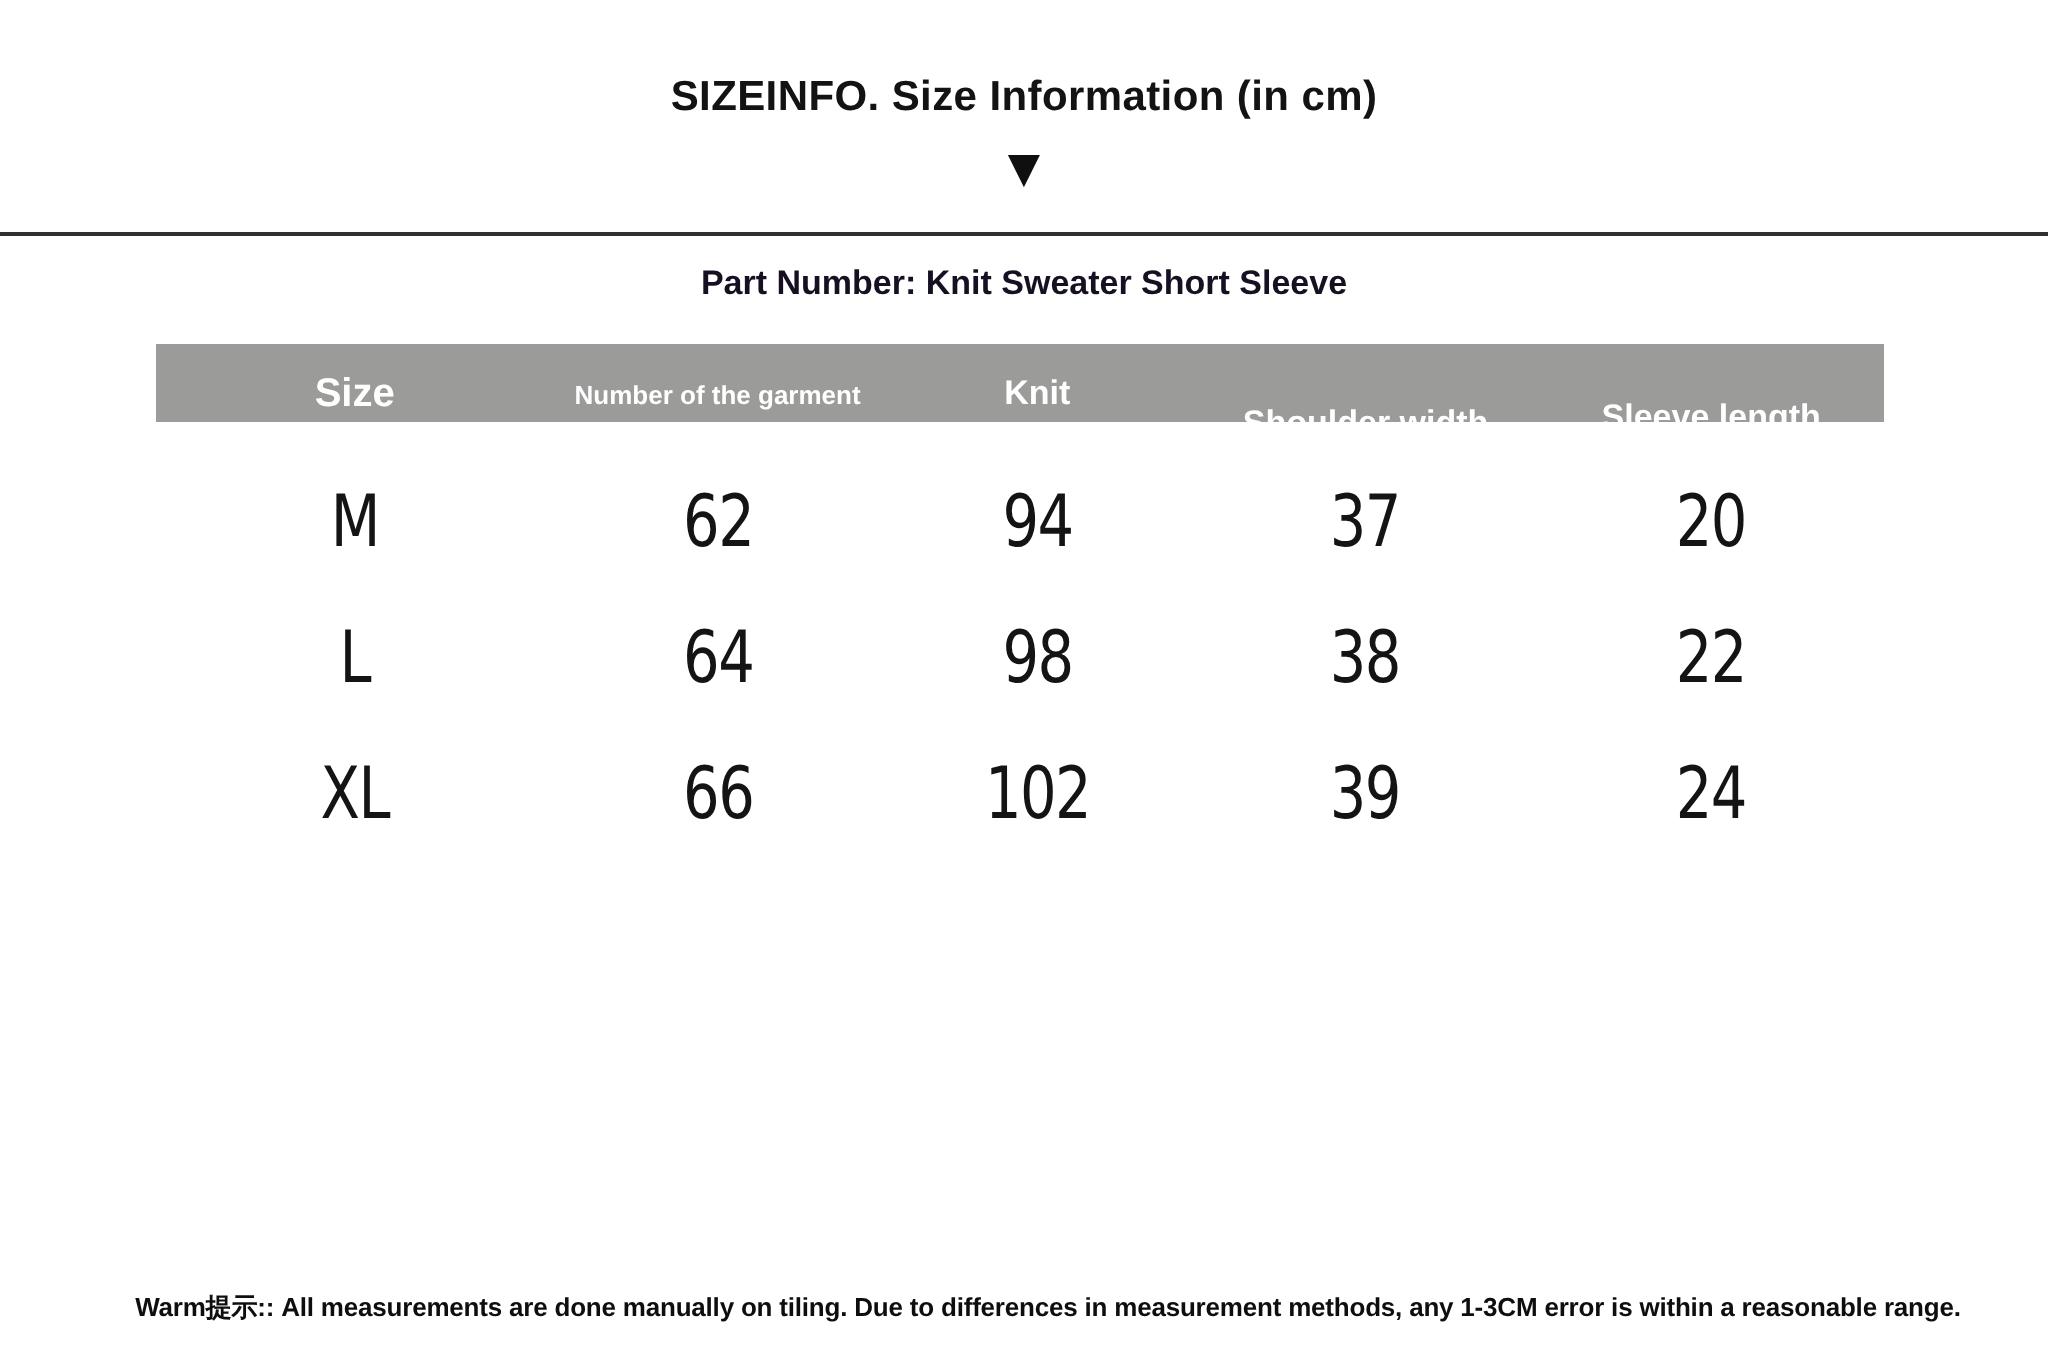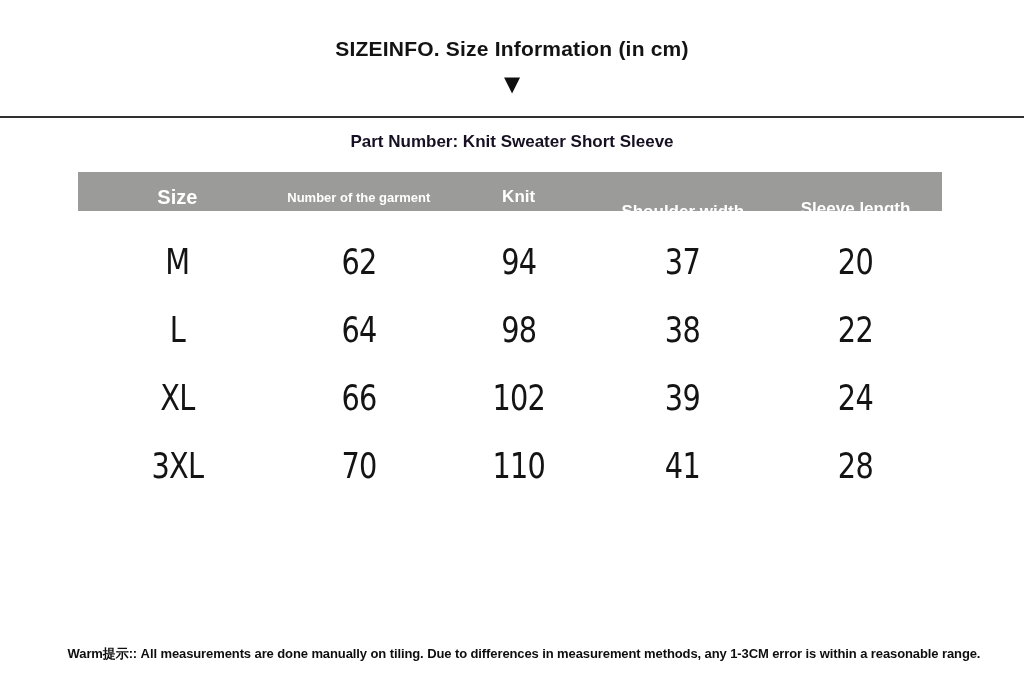--- a/index.html
+++ b/index.html
@@ -136,26 +136,19 @@
 
       <div class="tr grid5">
         <div class="td">XL</div>
         <div class="td">66</div>
         <div class="td">102</div>
         <div class="td">39</div>
         <div class="td">24</div>
       </div>
 
 
-      <div class="tr grid5">
-        <div class="td">3XL</div>
-        <div class="td">70</div>
-        <div class="td">110</div>
-        <div class="td">41</div>
-        <div class="td">28</div>
-      </div>
 
     </div>
   </div>
 
   <p class="note">Warm提示:: All measurements are done manually on tiling. Due to differences in measurement methods, any 1-3CM error is within a reasonable range.</p>
 
 </div>
 
 </body></html>

